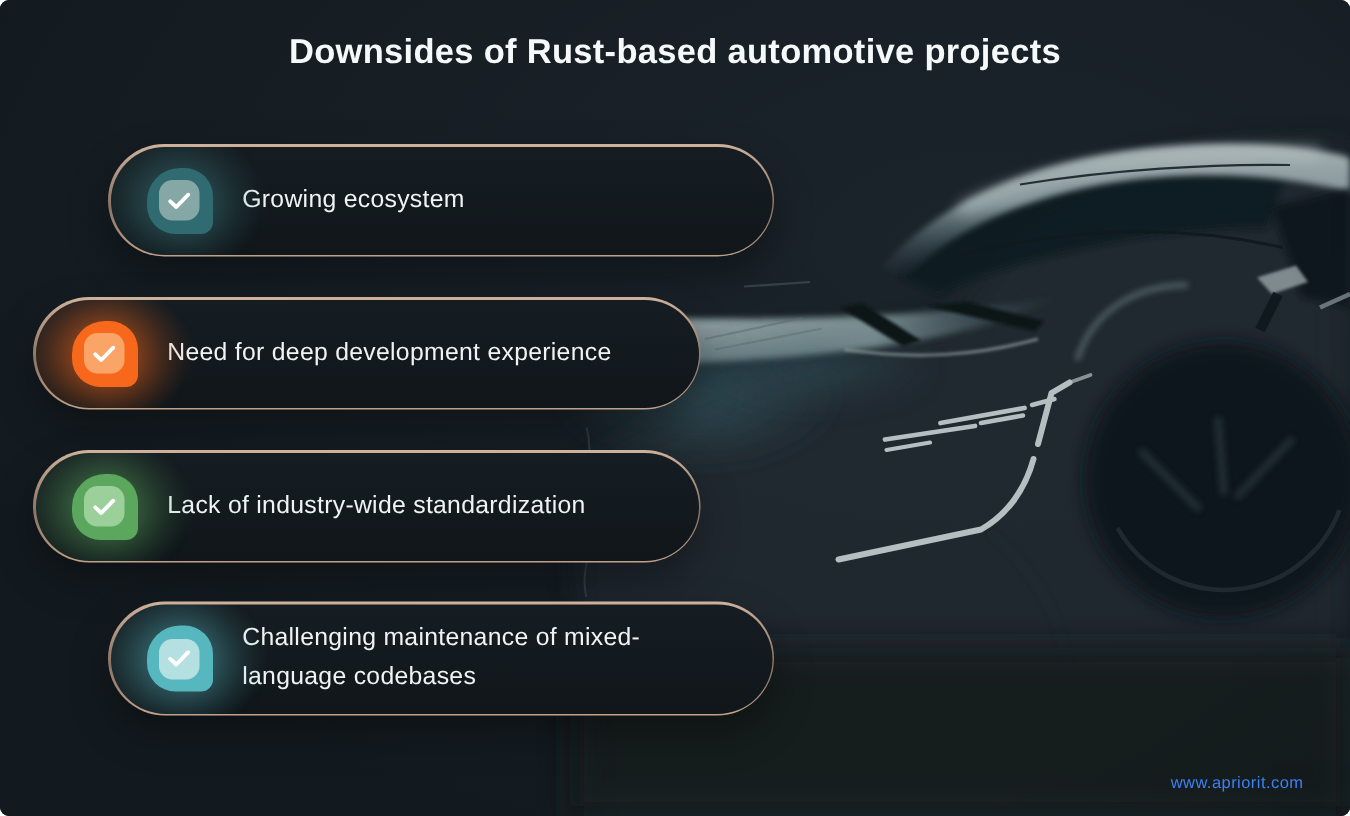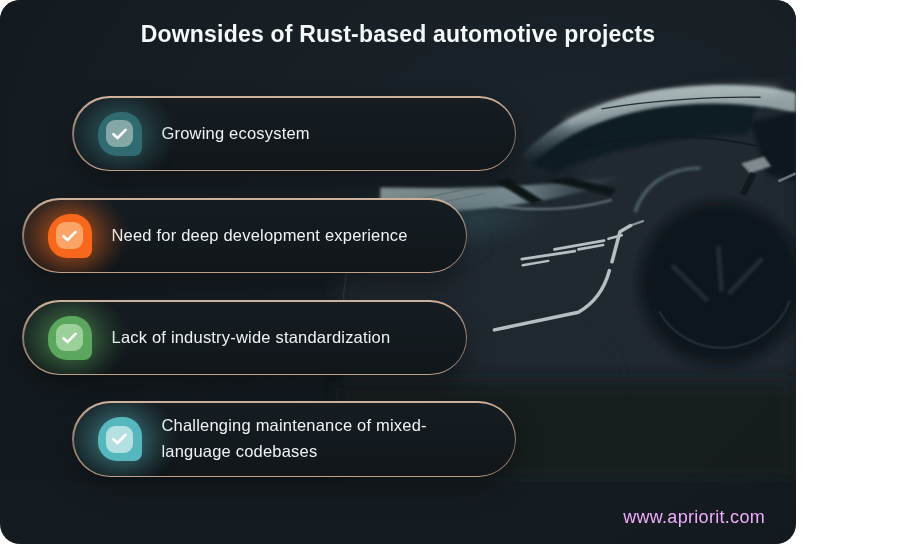--- a/index.html
+++ b/index.html
@@ -1,18 +1,18 @@
 <!DOCTYPE html>
 <html style="--background: #151c21; --title-color: #f6f9f9; --text-color: #eff3f4; --pill-border-top: #cfb29c; --pill-border-mid: #8a7466; --pill-border-bottom: #c2a189;"><head>
 <meta charset="utf-8">
 <style>
   html,body { margin:0; padding:0; background:#ffffff; font-family:"Liberation Sans", sans-serif; }
   .canvas {
-    position:relative; width:796px; height:544px;
-    border-radius:20px; overflow:hidden;
+    position:relative; width:900px; height:544px;
+    border-radius:6px; overflow:hidden;
     background: var(--background, #151c21);
   }
   .car-svg { position:absolute; inset:0; display:block; }
   .vignette {
     position:absolute; inset:0; pointer-events:none;
     background: radial-gradient(130% 130% at 32% 38%, rgba(0,0,0,0) 55%, rgba(7,11,14,0.45) 100%);
   }
   .title {
     position:absolute; top:21px; left:0; right:0;
     text-align:center; font-size:23px; font-weight:700;
@@ -49,21 +49,21 @@
     font-size:16.5px; color: var(--text-color,#eff3f4);
     letter-spacing:.2px; line-height:1.55;
   }
   .p1 { left:72px; top:96px;  width:444px; height:75px; }
   .p2 { left:22px; top:198px; width:445px; height:75px; }
   .p3 { left:22px; top:300px; width:445px; height:75px; }
   .p4 { left:72px; top:401px; width:444px; height:76px; }
   .p4 .label { max-width:352px; }
   .site-url {
     position:absolute; right:31px; bottom:16px;
-    font-size:18px; color:#f0abfc; letter-spacing:.3px;
+    font-size:11px; color:#3b82f6; letter-spacing:.3px;
   }
 </style>
 </head>
 <body>
 
 <div class="canvas">
 
   <svg class="car-svg" viewBox="0 0 900 544" aria-hidden="true">
     <defs>
       <radialGradient id="bgGlow" cx="72%" cy="30%" r="80%">

